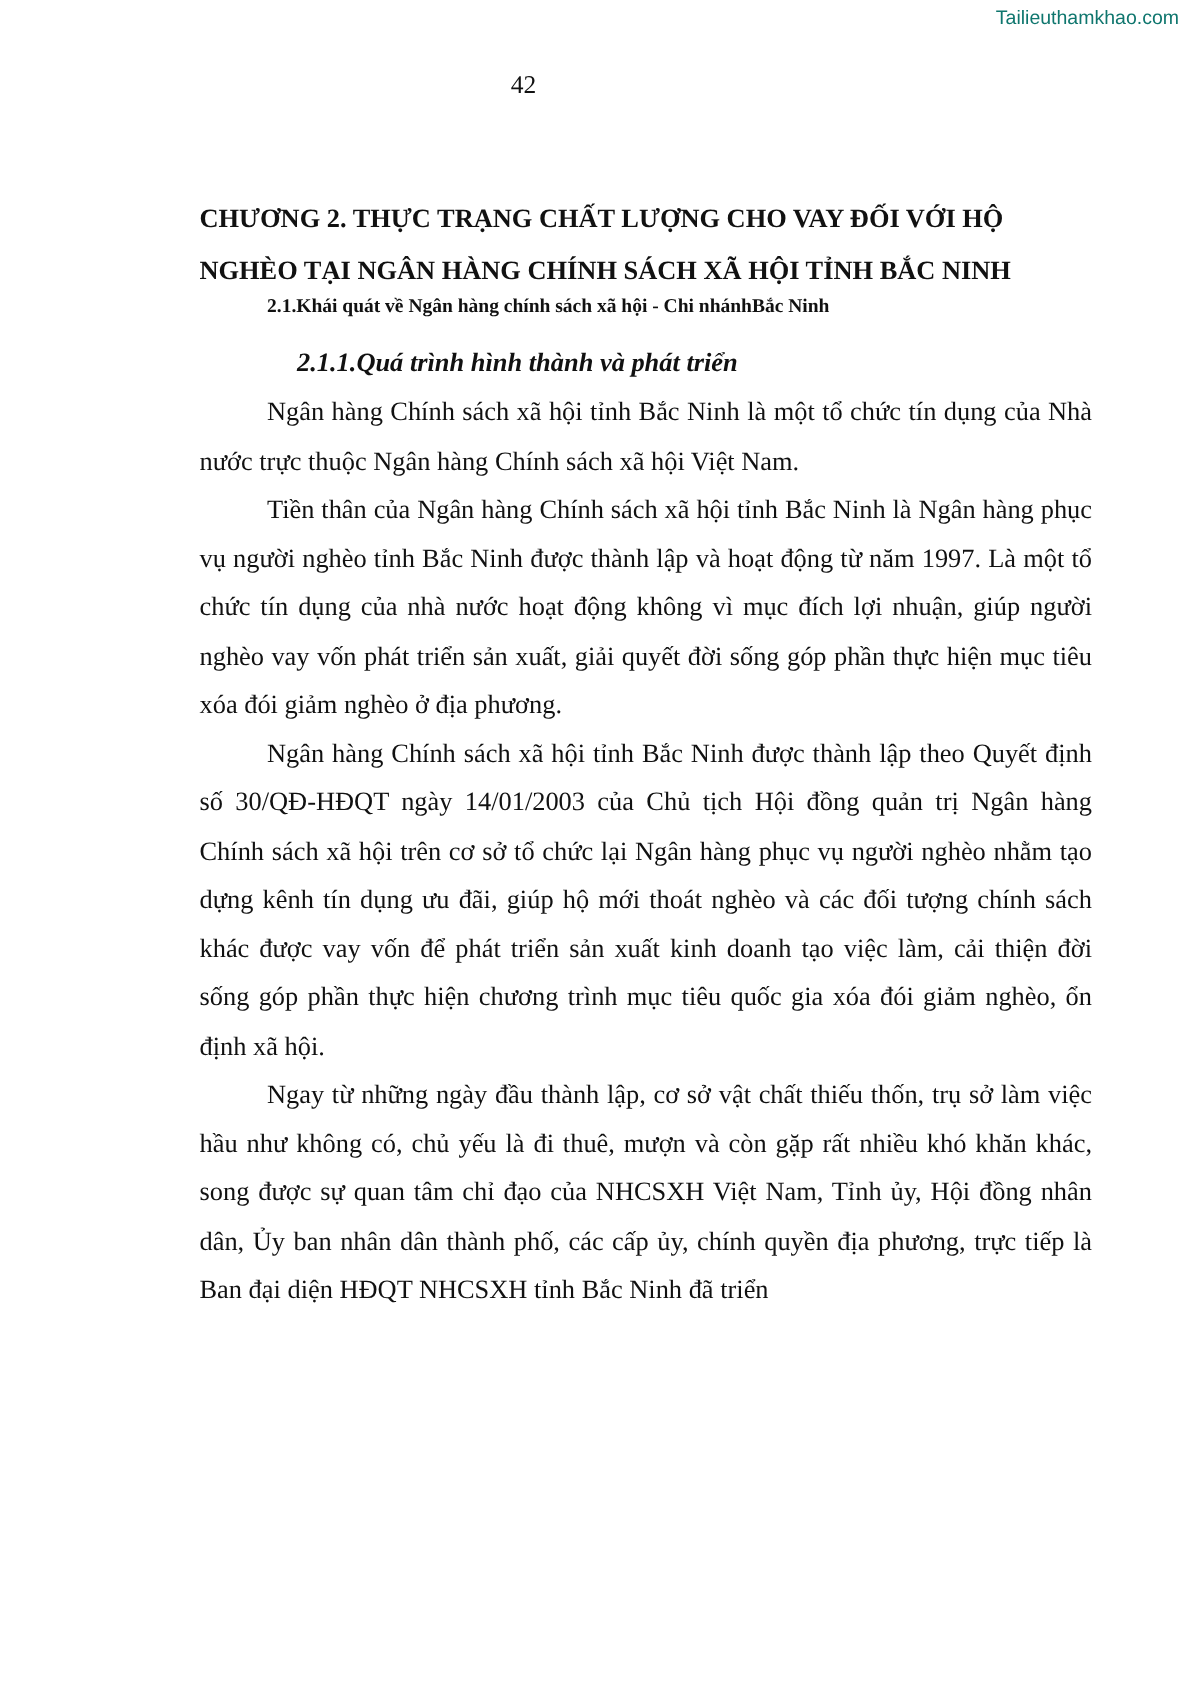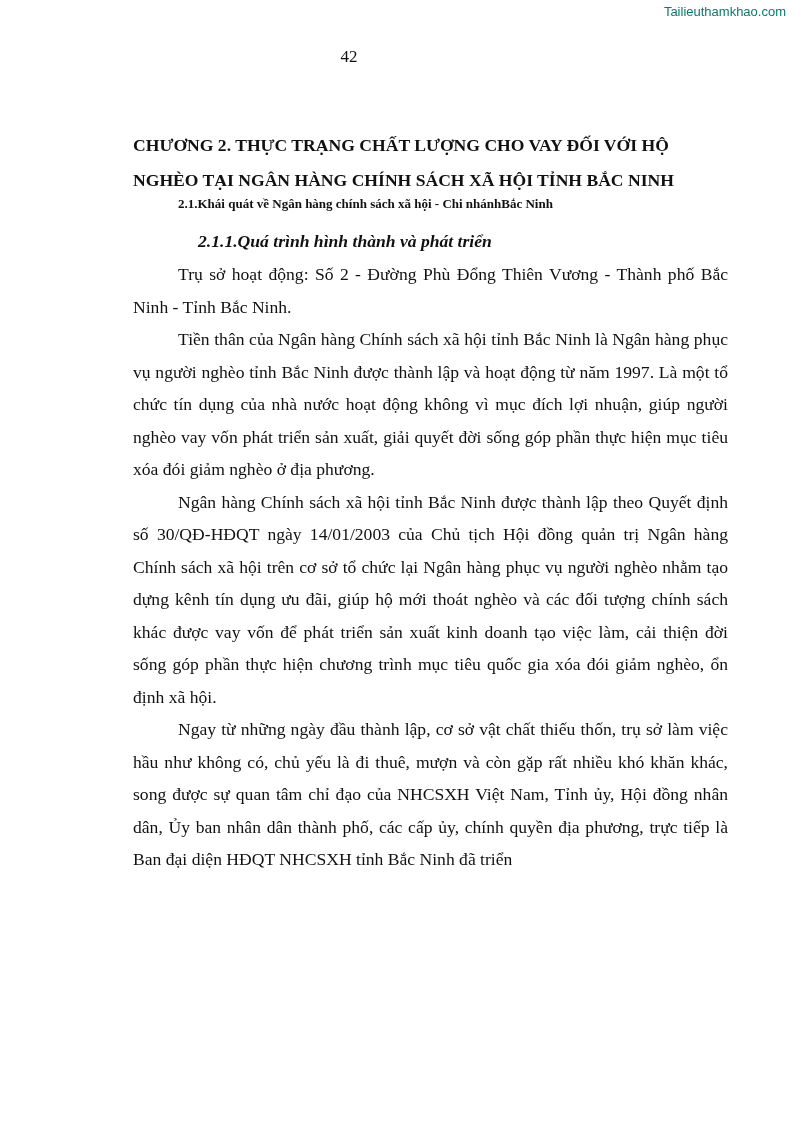--- a/index.html
+++ b/index.html
@@ -37,18 +37,18 @@
 <body>
 
 <div class="watermark">Tailieuthamkhao.com</div>
 
 <div class="page">
   <div class="page-number">42</div>
   <div class="chapter-title">CHƯƠNG 2. THỰC TRẠNG CHẤT LƯỢNG CHO VAY ĐỐI VỚI HỘ NGHÈO TẠI NGÂN HÀNG CHÍNH SÁCH XÃ HỘI TỈNH BẮC NINH</div>
   <div class="section-title">2.1.Khái quát về Ngân hàng chính sách xã hội - Chi nhánhBắc Ninh</div>
   <div class="subsection-title">2.1.1.Quá trình hình thành và phát triển</div>
   <div class="body-text">
-    <p class="para">Trụ sở hoạt động: Số 2 - Đường Phù Đổng Thiên Vương - Thành phố Bắc Ninh - Tỉnh Bắc Ninh.</p>
+    <p class="para">Ngân hàng Chính sách xã hội tỉnh Bắc Ninh là một tổ chức tín dụng của Nhà nước trực thuộc Ngân hàng Chính sách xã hội Việt Nam.</p>
     <p class="para">Tiền thân của Ngân hàng Chính sách xã hội tỉnh Bắc Ninh là Ngân hàng phục vụ người nghèo tỉnh Bắc Ninh được thành lập và hoạt động từ năm 1997. Là một tổ chức tín dụng của nhà nước hoạt động không vì mục đích lợi nhuận, giúp người nghèo vay vốn phát triển sản xuất, giải quyết đời sống góp phần thực hiện mục tiêu xóa đói giảm nghèo ở địa phương.</p>
     <p class="para">Ngân hàng Chính sách xã hội tỉnh Bắc Ninh được thành lập theo Quyết định số 30/QĐ-HĐQT ngày 14/01/2003 của Chủ tịch Hội đồng quản trị Ngân hàng Chính sách xã hội trên cơ sở tổ chức lại Ngân hàng phục vụ người nghèo nhằm tạo dựng kênh tín dụng ưu đãi, giúp hộ mới thoát nghèo và các đối tượng chính sách khác được vay vốn để phát triển sản xuất kinh doanh tạo việc làm, cải thiện đời sống góp phần thực hiện chương trình mục tiêu quốc gia xóa đói giảm nghèo, ổn định xã hội.</p>
     <p class="para">Ngay từ những ngày đầu thành lập, cơ sở vật chất thiếu thốn, trụ sở làm việc hầu như không có, chủ yếu là đi thuê, mượn và còn gặp rất nhiều khó khăn khác, song được sự quan tâm chỉ đạo của NHCSXH Việt Nam, Tỉnh ủy, Hội đồng nhân dân, Ủy ban nhân dân thành phố, các cấp ủy, chính quyền địa phương, trực tiếp là Ban đại diện HĐQT NHCSXH tỉnh Bắc Ninh đã triển</p>
   </div>
 </div>
 
 </body></html>

